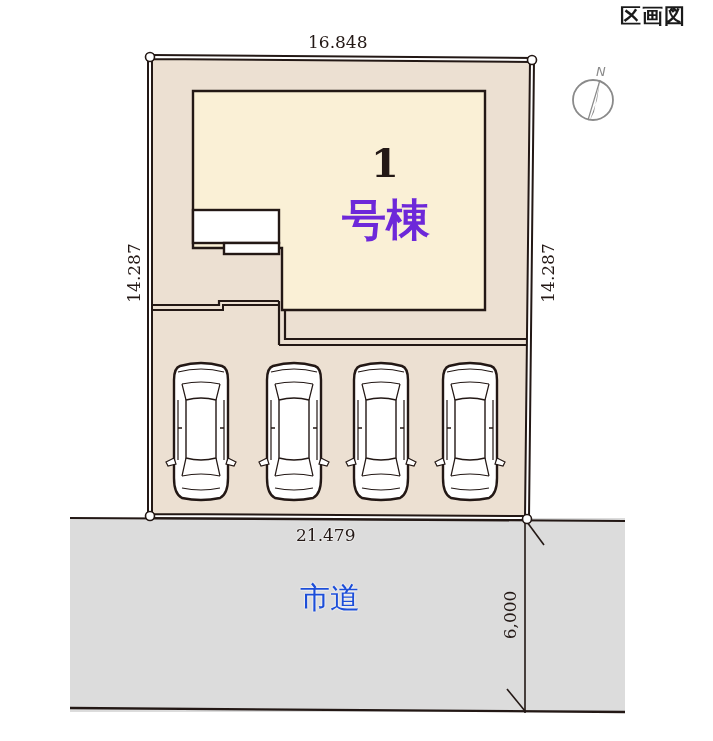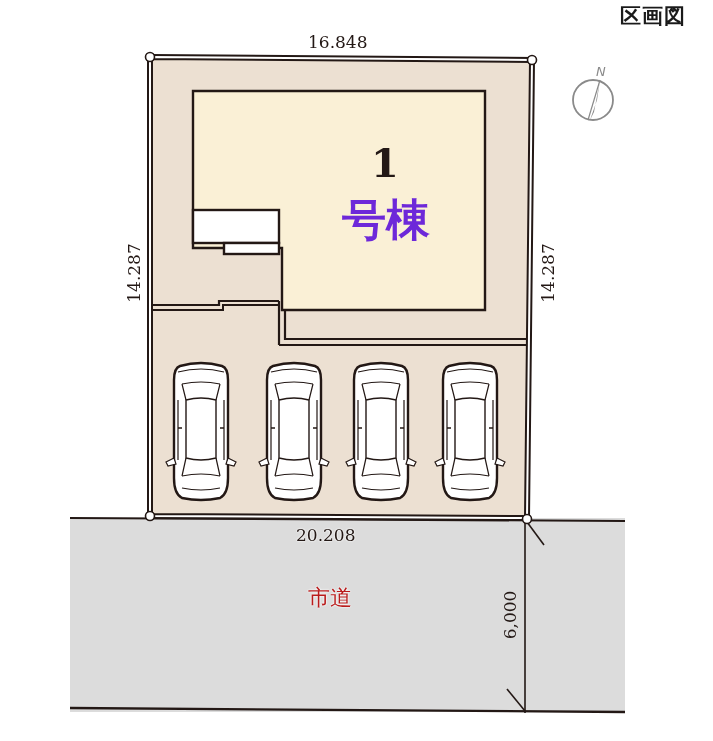--- a/index.html
+++ b/index.html
@@ -12,21 +12,21 @@
     .dim-top { left: 308px; top: 32px; }
     .dim-bottom { left: 296px; top: 525px; text-shadow: 0 0 2px #fff, 0 0 2px #fff; }
     .dim-left { left: 94px; top: 263px; transform: rotate(-90deg); transform-origin: center; width: 80px; text-align: center; }
     .dim-right { left: 508px; top: 263px; transform: rotate(-90deg); transform-origin: center; width: 80px; text-align: center; }
     .dim-road { left: 470px; top: 605px; transform: rotate(-90deg); transform-origin: center; width: 80px; text-align: center; }
     .bldg-num { position: absolute; left: 330px; top: 140px; width: 110px; text-align: center;
                 font-size: 40px; font-weight: bold; color: #231815; line-height: 46px; }
     .bldg-name { position: absolute; left: 316px; top: 192px; width: 140px; text-align: center;
                  font-size: 44px; font-weight: bold; color: #6d28d9; line-height: 56px; }
     .road-label { position: absolute; left: 210px; top: 585px; width: 240px; text-align: center;
-                  font-size: 22px; color: #b91c1c; line-height: 26px; text-shadow: 0 0 2px #fff, 0 0 2px #fff; }
+                  font-size: 30px; color: #1d4ed8; line-height: 26px; text-shadow: 0 0 2px #fff, 0 0 2px #fff; }
   </style>
 </head>
 <body>
 
 <svg class="plan" viewBox="0 0 713 741" xmlns="http://www.w3.org/2000/svg">
   <defs>
     <g id="car">
 
       <path d="M8,6 Q29,0 50,6 Q56,8 56,20 L56,118 Q56,134 48,138 Q29,142 10,138 Q2,134 2,118 L2,20 Q2,8 8,6 Z" fill="#ffffff" stroke="#231815" stroke-width="2.4"></path>
       <path d="M6,12 Q29,6 52,12" fill="none" stroke="#231815" stroke-width="1.2"></path>
@@ -83,21 +83,21 @@
     <circle cx="593" cy="100" r="20" fill="none" stroke="#8a8a8a" stroke-width="1.8"></circle>
     <polygon points="600,80 594,112 590,120 597,100" fill="#8a8a8a"></polygon>
     <line x1="600" y1="80" x2="588" y2="120" stroke="#8a8a8a" stroke-width="1.2"></line>
     <text x="596" y="76" font-size="13" fill="#8a8a8a" font-style="italic" font-family="DejaVu Sans, sans-serif">N</text>
   </g>
 </svg>
 
 <div class="title">区画図</div>
 
 <div class="dim dim-top">16.848</div>
-<div class="dim dim-bottom">20.208</div>
+<div class="dim dim-bottom">21.479</div>
 <div class="dim dim-left">14.287</div>
 <div class="dim dim-right">14.287</div>
 <div class="dim dim-road">6,000</div>
 
 <div class="bldg-num">1</div>
 <div class="bldg-name">号棟</div>
 
 <div class="road-label">
   <div>市道</div>
 </div>

